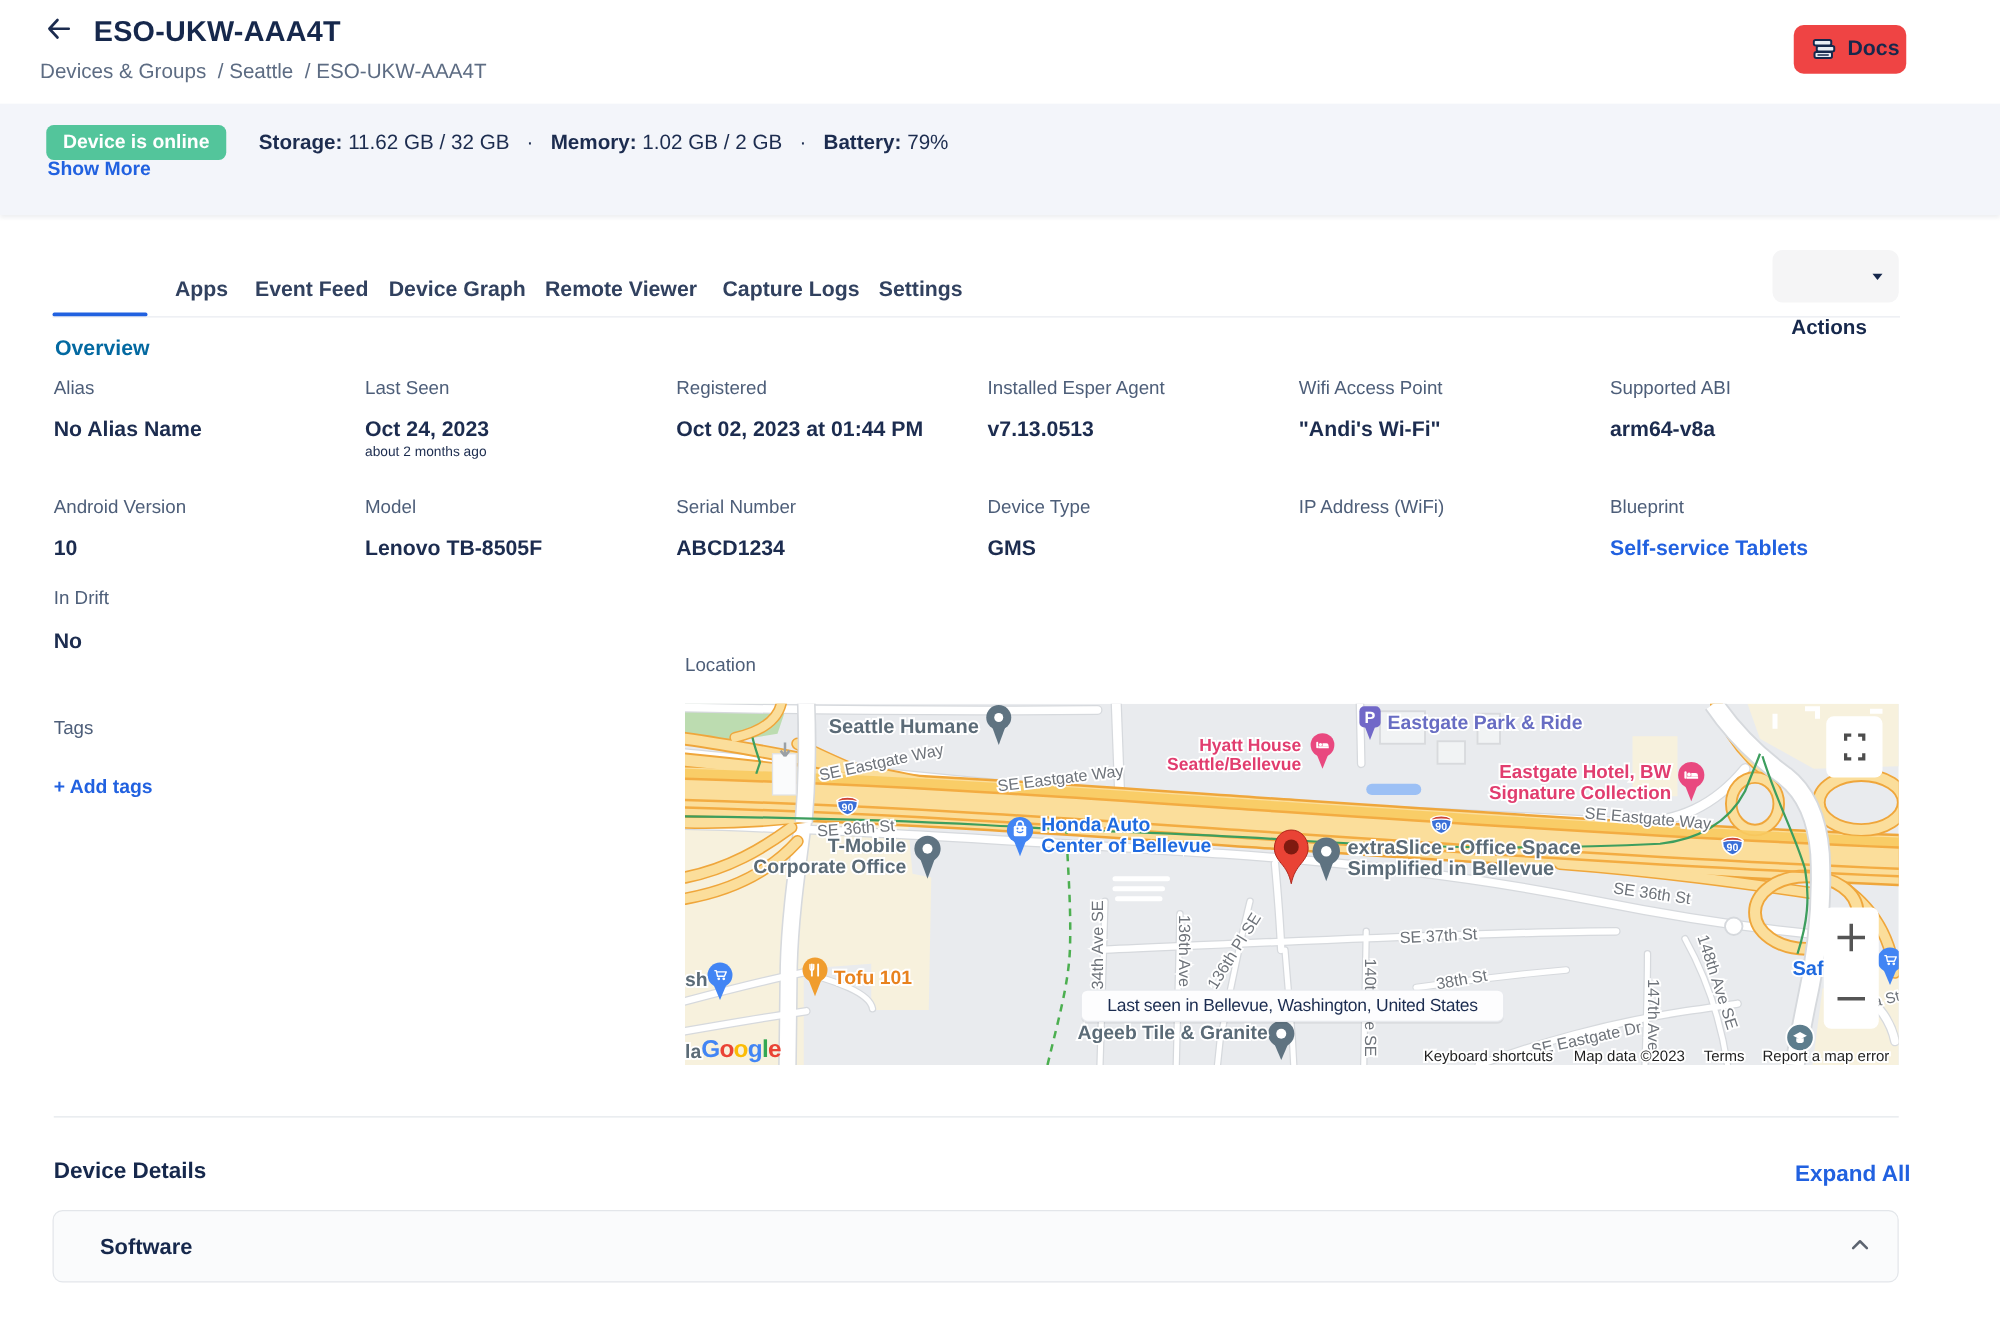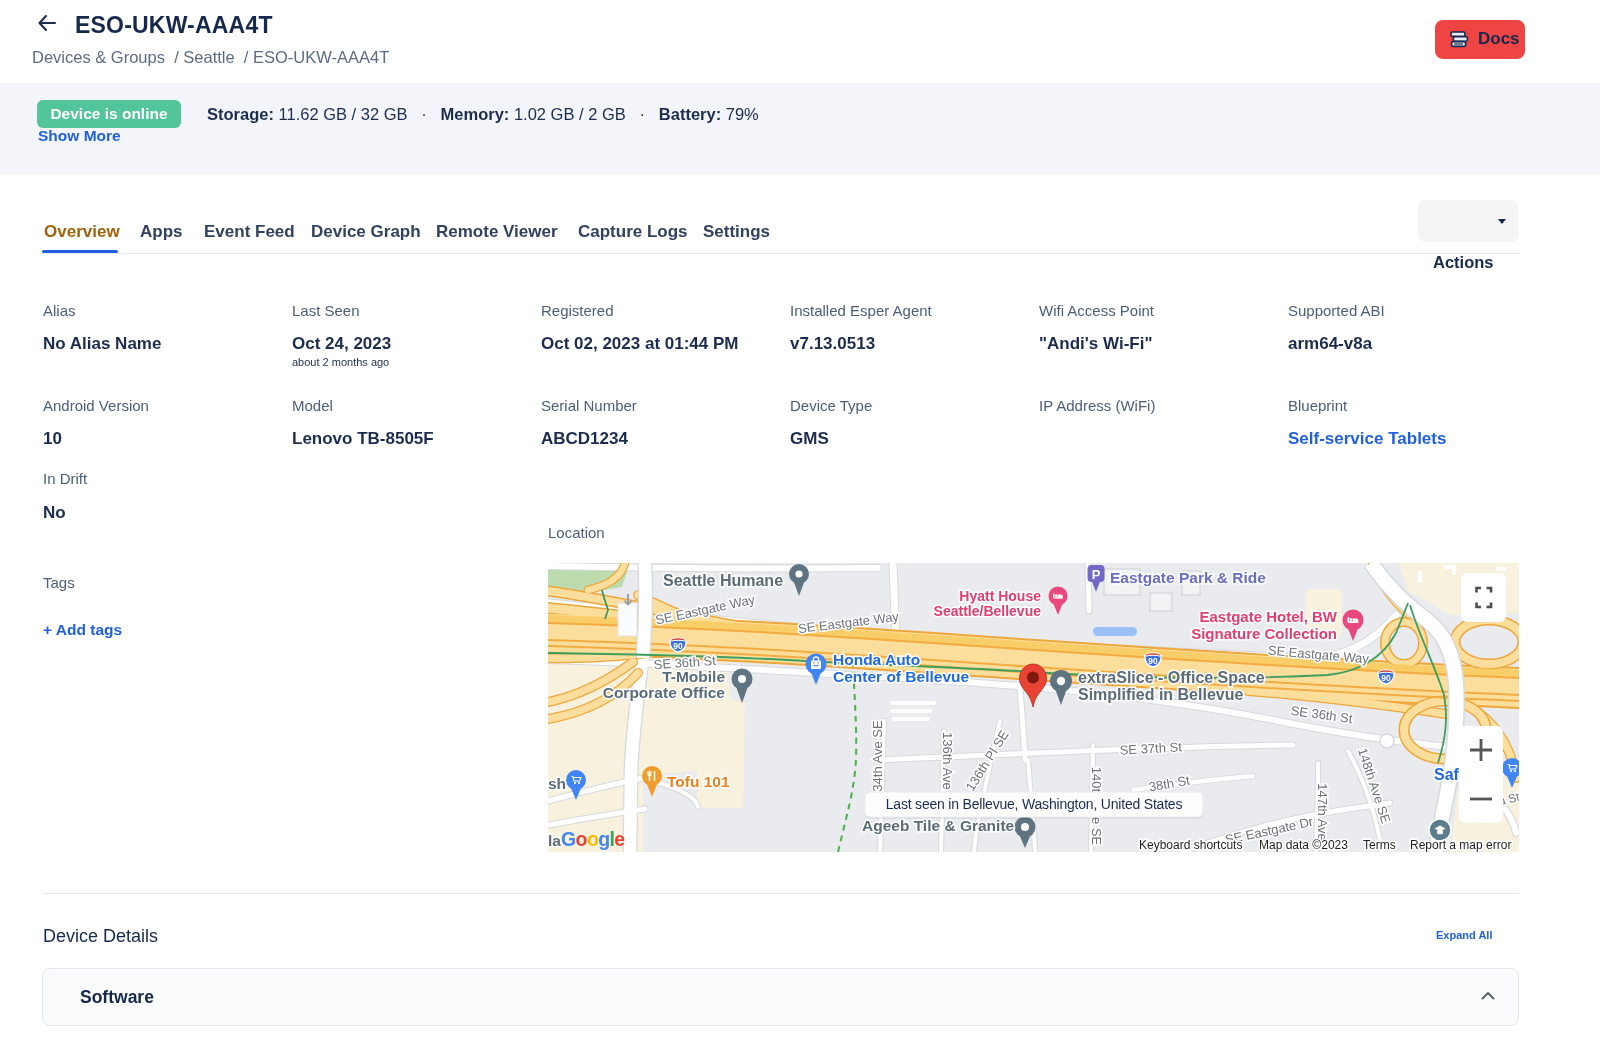--- a/index.html
+++ b/index.html
@@ -27,35 +27,35 @@
 #statline b { font-weight:bold; }
 #showmore { left:38px; top:127px; font-size:15.5px; font-weight:bold; color:#2161e0; }
 
 
 #actionsbtn { left:1418px; top:200px; width:101px; height:42px; background:#f5f5f6; border-radius:8px; }
 #actionsbtn span { position:absolute; left:15px; top:11px; font-size:16.5px; font-weight:bold; color:#16284c;margin-top:42px; }
 #actionsbtn i { position:absolute; left:80px; top:19px; width:0; height:0;
   border-left:4.5px solid transparent; border-right:4.5px solid transparent; border-top:5.5px solid #16284c; }
 #tabs { left:42px; top:222px; width:1478px; height:32px; border-bottom:1px solid #e9ecf1; }
 #tabs .tab { position:absolute; top:0; font-size:17px; font-weight:bold; color:#31415f; }
-#tabs .active { color:#a16207; }
+#tabs .active { color:#0369a1;margin-top:47px; }
 #tabunder { left:42px; top:250px; width:76px; height:3px; background:#2161e0; border-radius:2px; }
 
 
 .cell { position:absolute; }
 .sub { font-size:11px; color:#1c2c4f; }
 #addtags { left:43px; top:621px; font-size:15.5px; font-weight:bold; color:#2161e0; }
 
 
 #loclbl { left:548px; top:524px; }
 
 
 #divider { left:43px; top:893px; width:1476px; height:1px; background:#e4e7ec; }
-#ddtitle { left:43px; top:926px; font-size:18px; font-weight:normal; color:#16284c; }
-#expand { left:1436px; top:929px; font-size:11px; font-weight:bold; color:#2161e0; }
+#ddtitle { left:43px; top:926px; font-size:18px; font-weight:bold; color:#16284c; }
+#expand { left:1436px; top:929px; font-size:18px; font-weight:bold; color:#2161e0; }
 #softbox { left:42px; top:968px; width:1477px; height:58px; background:#fafbfc;
   border:1px solid #e3e6ea; border-radius:8px; }
 #softbox span { position:absolute; left:21px; top:18px; font-size:17.5px; font-weight:bold; color:#16284c;margin-left:16px; }
 #chev { position:absolute; left:1438px; top:22px; width:11px; height:11px; }
 #chev svg { display:block; }
 </style>
 </head>
 <body>
 <div id="page">
 

